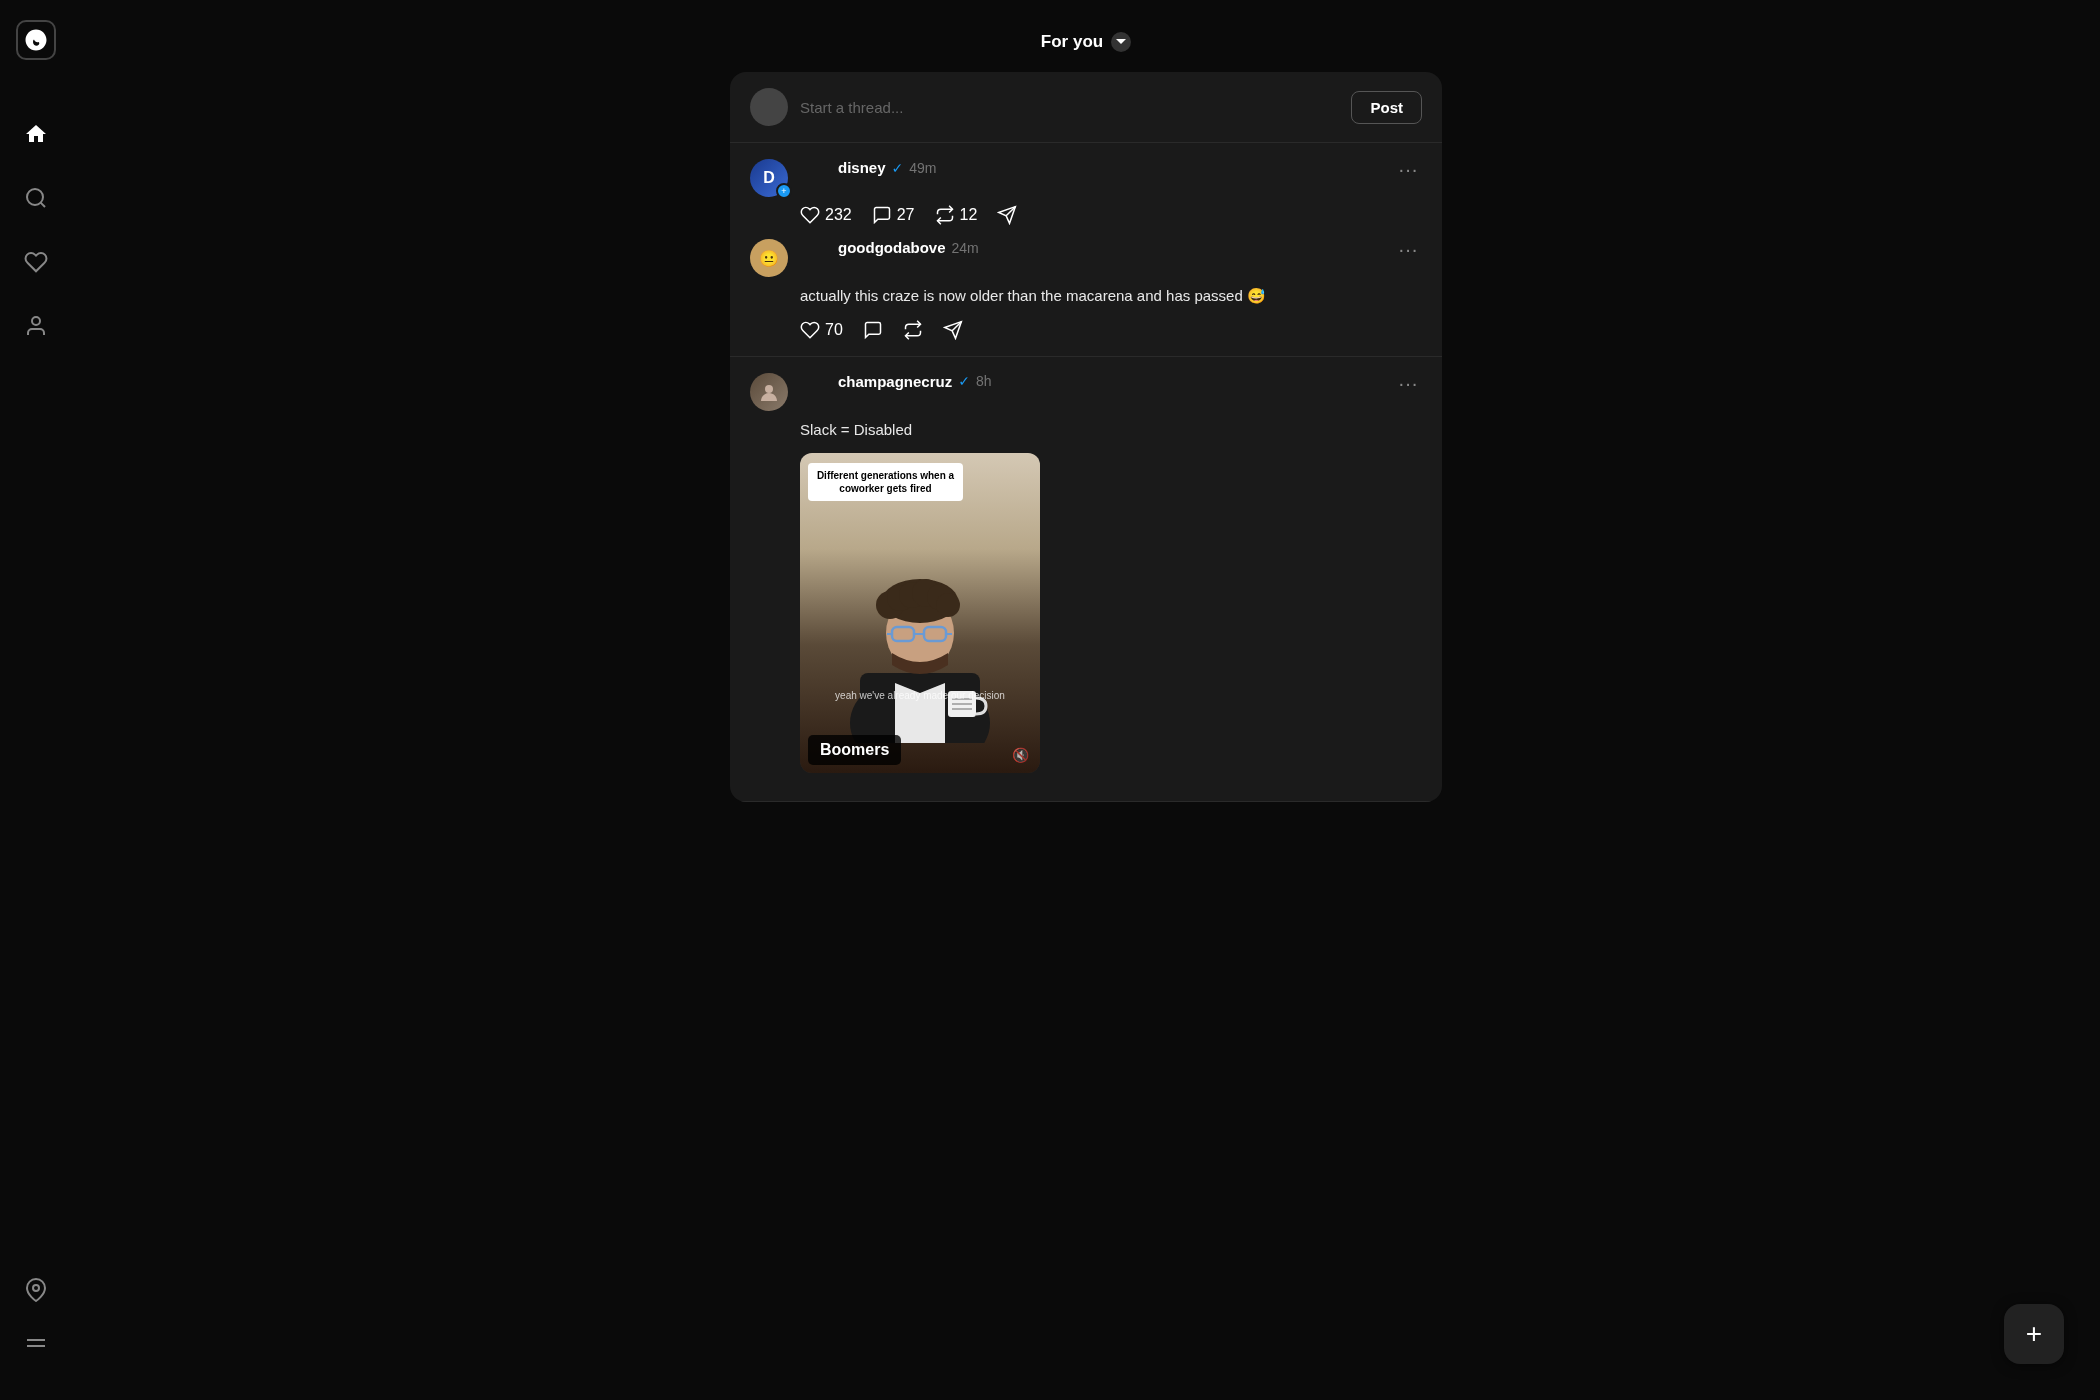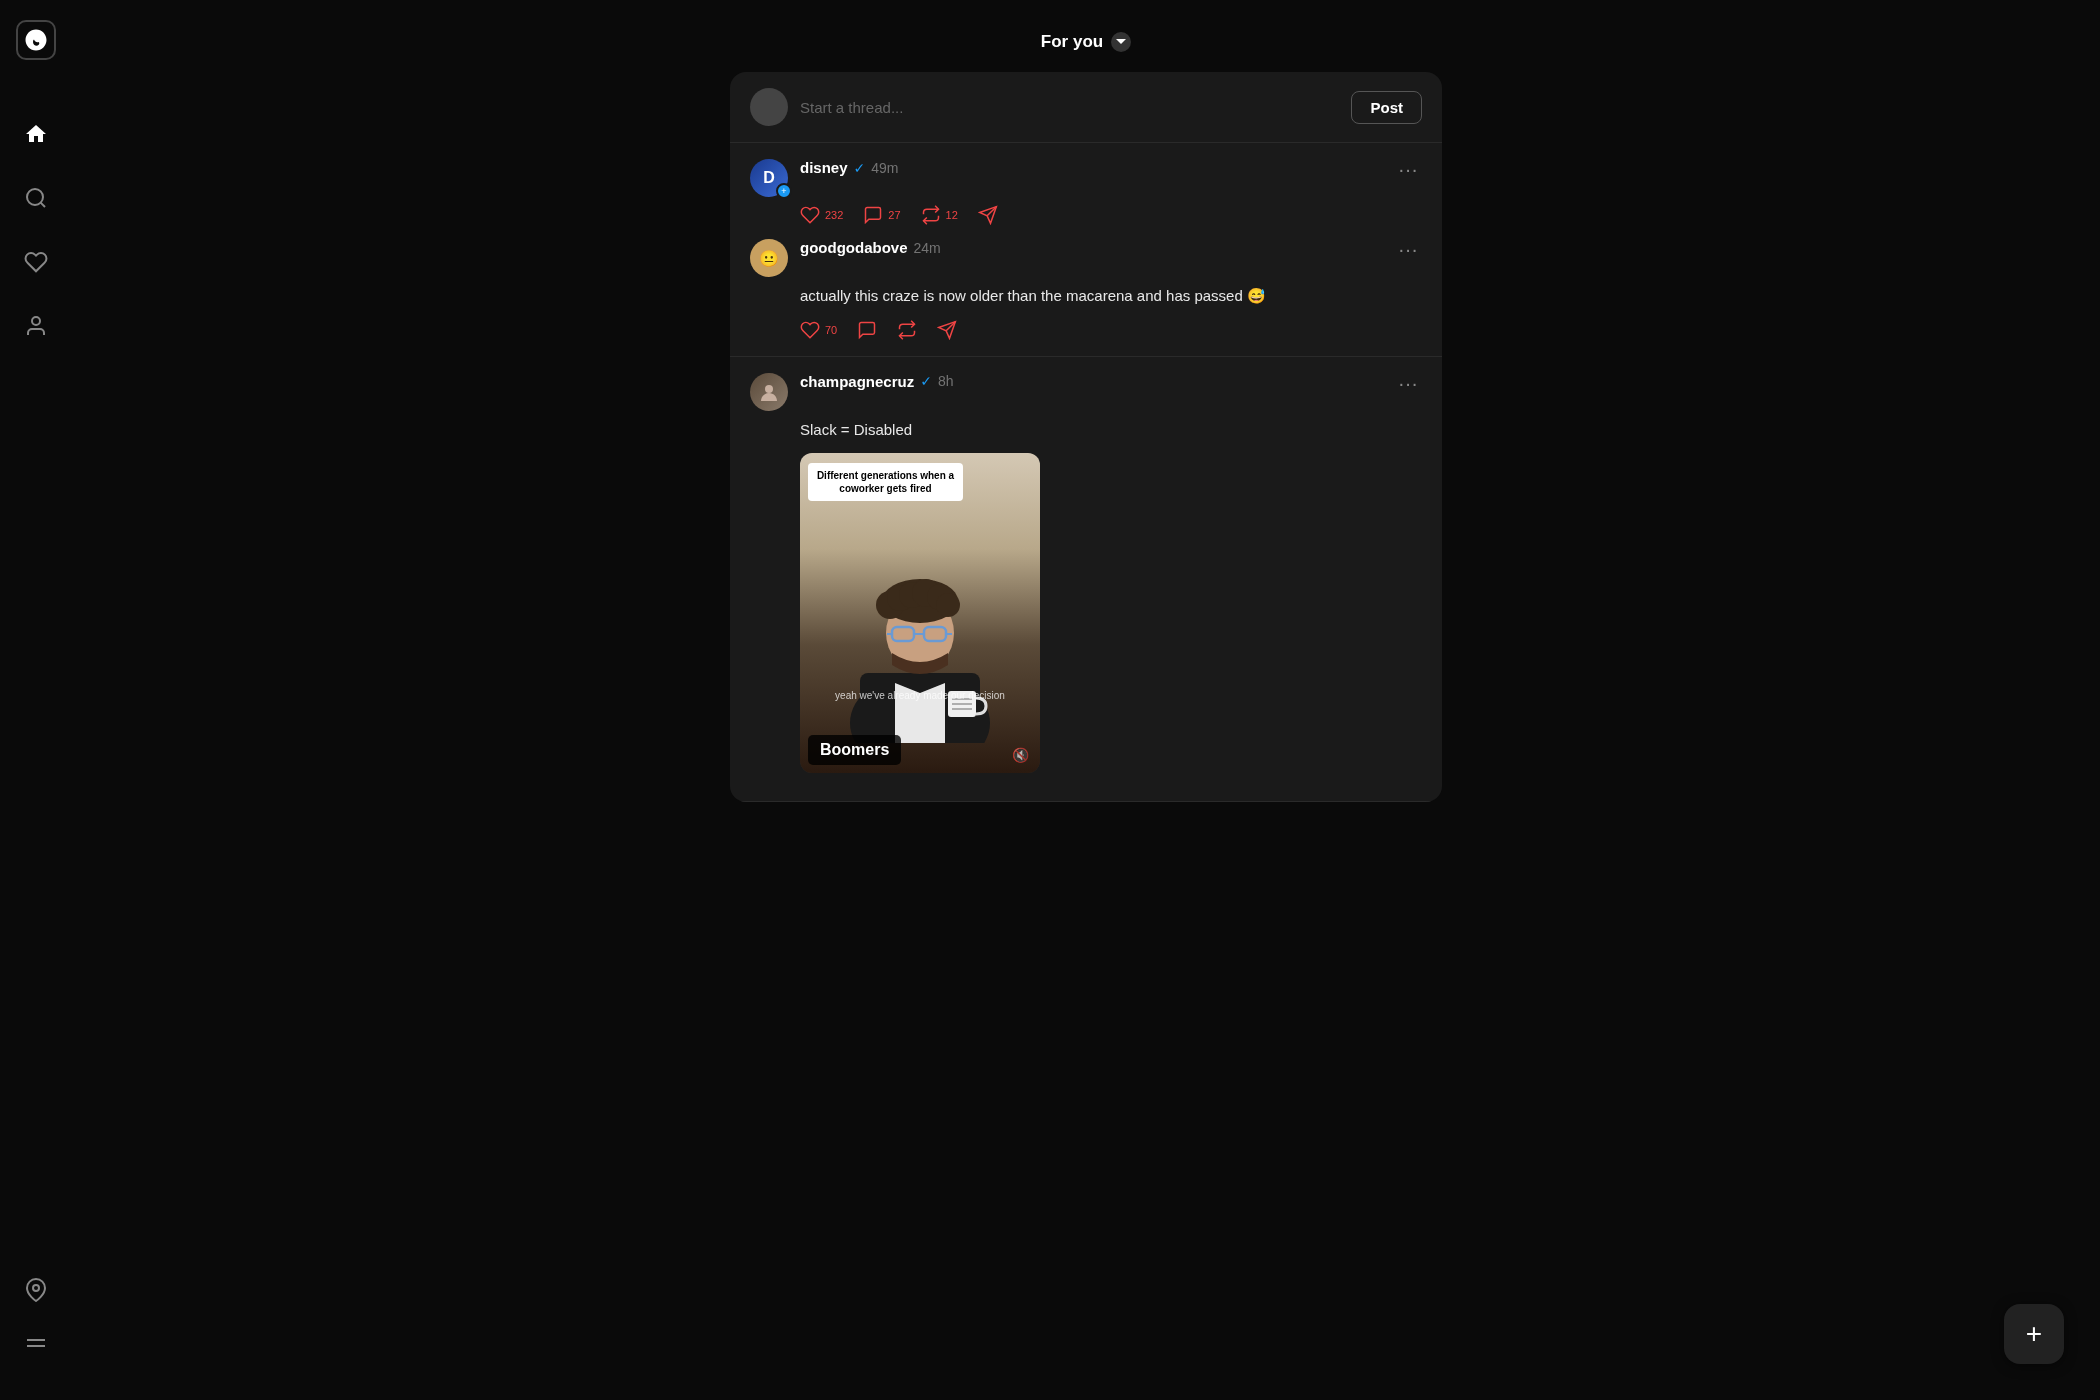--- a/index.html
+++ b/index.html
@@ -191,20 +191,21 @@
     }
 
     .post-meta {
       flex: 1;
     }
 
     .post-author-row {
       display: flex;
       align-items: center;
       gap: 6px;
+      margin-left: 38px;
     }
 
     .post-author {
       font-weight: 700;
       font-size: 15px;
       color: #fff;
     }
 
     .verified-icon {
       color: #1a9af4;
@@ -239,24 +240,24 @@
       padding-left: 50px;
       color: #888;
       font-size: 14px;
     }
 
     .action-btn {
       display: flex;
       align-items: center;
       gap: 5px;
       cursor: pointer;
-      color: #ef4444;
+      color: #ffffff;
       background: none;
       border: none;
-      font-size: 11px;
+      font-size: 16px;
     }
 
     .action-btn svg {
       width: 20px;
       height: 20px;
     }
 
     
     .post-image-container {
       padding-left: 50px;

